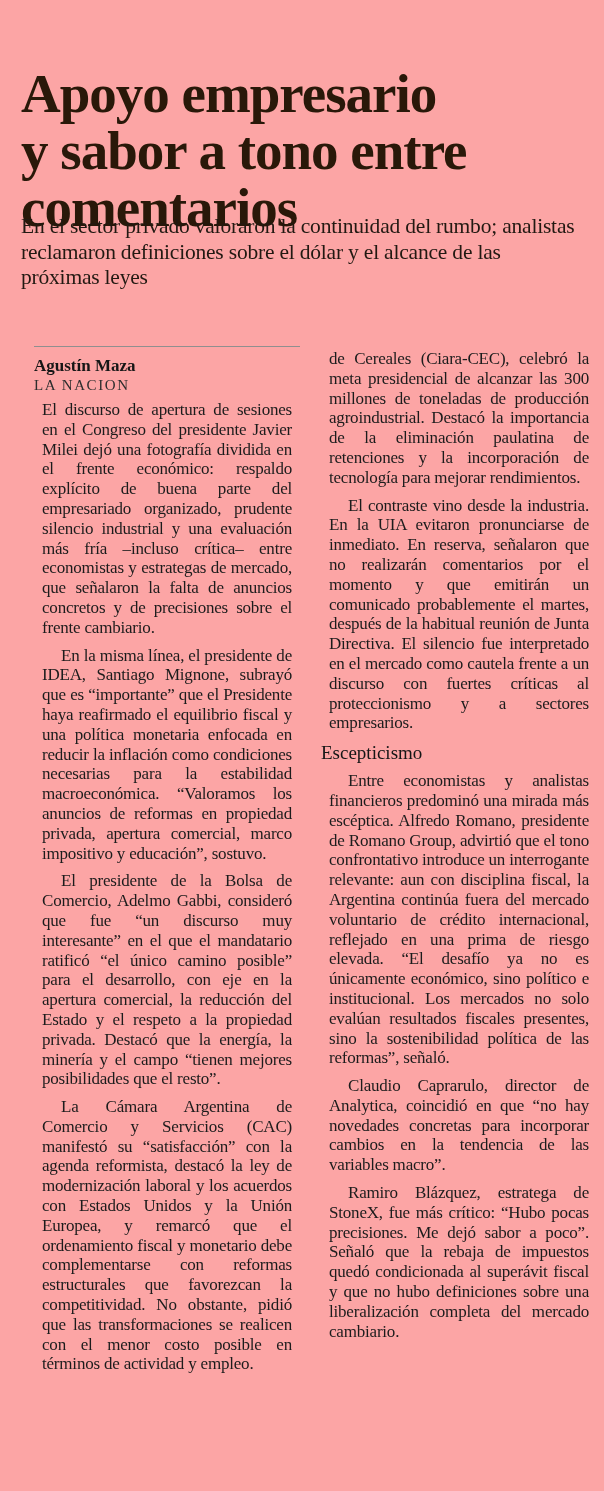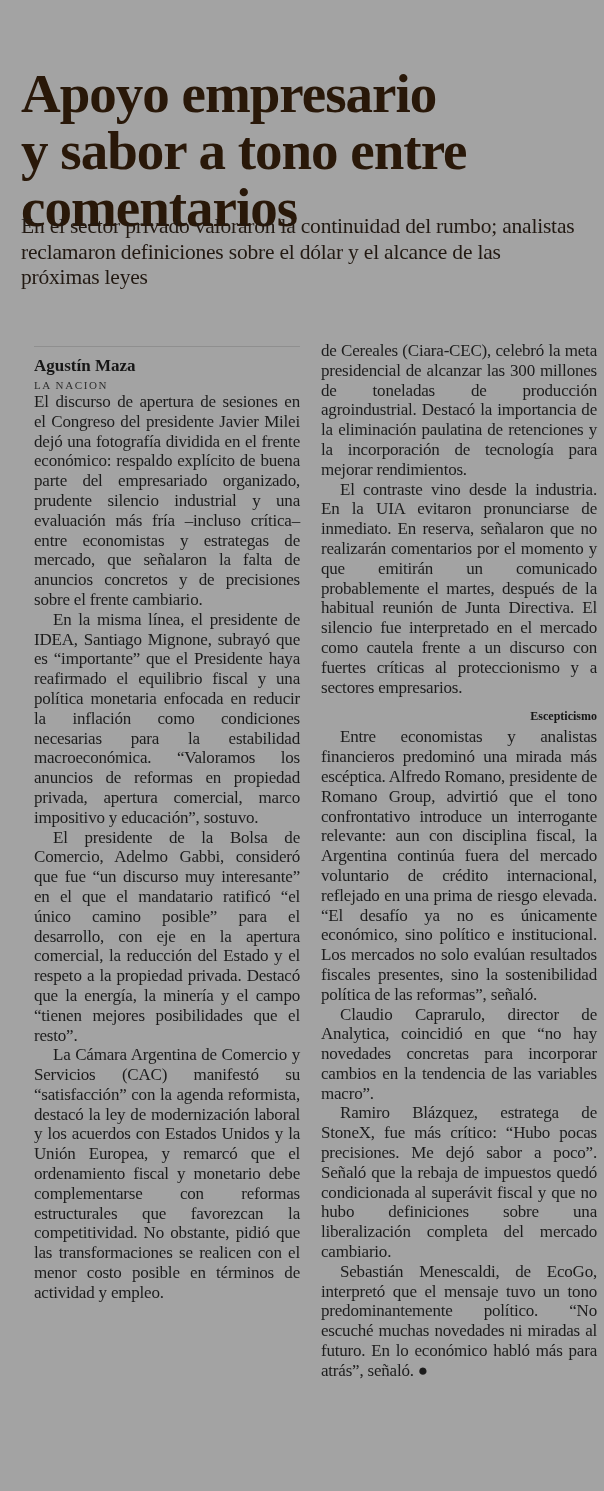--- a/index.html
+++ b/index.html
@@ -1,19 +1,19 @@
 <!DOCTYPE html>
 <html lang="es"><head>
 <meta charset="utf-8">
 <style>
   html,body{margin:0;padding:0;background:#ffffff;}
   .page{
     position:relative;
     width:604px;height:1491px;
-    background:#a3a3a3;
+    background:#fca5a5;
     overflow:hidden;
     font-family:"Liberation Serif", serif;
     color:#1c1c1c;
   }
   .headline{
     position:absolute;left:21px;top:28px;width:570px;
     font-size:55px;line-height:57px;font-weight:700;
     letter-spacing:-1px;color:#291809;
   }
   .deck{
@@ -29,37 +29,37 @@
   .col.left{margin-right:21px;}
   .col.right{width:276px;}
   .byline-rule{
     height:0;border:none;border-top:1px solid #8f8f8f;
     margin:5px 0 9px 0;
   }
   .byline-author{
     font-size:17px;font-weight:700;line-height:20px;color:#161616;
   }
   .byline-outlet{
-    font-size:11px;letter-spacing:1.6px;line-height:13px;
+    font-size:15px;letter-spacing:1.6px;line-height:13px;
     margin-top:3px;color:#2e2e2e;
   }
   .body-text p{
-    margin:0;
+    margin:8px;
     font-size:17px;line-height:19.8px;
     text-align:justify;
     text-indent:19px;
     letter-spacing:-0.2px;
     color:#1c1c1c;
     hyphens:auto;-webkit-hyphens:auto;
   }
   .body-text p.flush{text-indent:0;}
   .first-para{margin-top:13px;}
   .section-heading{
-    font-size:12px;font-weight:700;line-height:21px;
-    margin:9px 0 0 0;color:#161616;text-align:right;
+    font-size:19px;font-weight:400;line-height:21px;
+    margin:9px 0 0 0;color:#161616;
   }
 </style>
 </head>
 <body>
 
 <div class="page">
 
   <h1 class="headline">
     <div>Apoyo empresario</div>
     <div>y sabor a tono entre</div>
@@ -83,18 +83,17 @@
 
     <div class="col right body-text">
       <p class="flush">de Cereales (Ciara-CEC), celebró la meta presidencial de alcanzar las 300 millones de toneladas de producción agroindustrial. Destacó la importancia de la eliminación paulatina de retenciones y la incorporación de tecnología para mejorar rendimientos.</p>
       <p>El contraste vino desde la industria. En la UIA evitaron pronunciarse de inmediato. En reserva, señalaron que no realizarán comentarios por el momento y que emitirán un comunicado probablemente el martes, después de la habitual reunión de Junta Directiva. El silencio fue interpretado en el mercado como cautela frente a un discurso con fuertes críticas al proteccionismo y a sectores empresarios.</p>
 
       <h2 class="section-heading">Escepticismo</h2>
 
       <p>Entre economistas y analistas financieros predominó una mirada más escéptica. Alfredo Romano, presidente de Romano Group, advirtió que el tono confrontativo introduce un interrogante relevante: aun con disciplina fiscal, la Argentina continúa fuera del mercado voluntario de crédito internacional, reflejado en una prima de riesgo elevada. “El desafío ya no es únicamente económico, sino político e institucional. Los mercados no solo evalúan resultados fiscales presentes, sino la sostenibilidad política de las reformas”, señaló.</p>
       <p>Claudio Caprarulo, director de Analytica, coincidió en que “no hay novedades concretas para incorporar cambios en la tendencia de las variables macro”.</p>
       <p>Ramiro Blázquez, estratega de StoneX, fue más crítico: “Hubo pocas precisiones. Me dejó sabor a poco”. Señaló que la rebaja de impuestos quedó condicionada al superávit fiscal y que no hubo definiciones sobre una liberalización completa del mercado cambiario.</p>
-      <p>Sebastián Menescaldi, de EcoGo, interpretó que el mensaje tuvo un tono predominantemente político. “No escuché muchas novedades ni miradas al futuro. En lo económico habló más para atrás”, señaló. ●</p>
     </div>
 
   </div>
 
 </div>
 
 </body></html>

